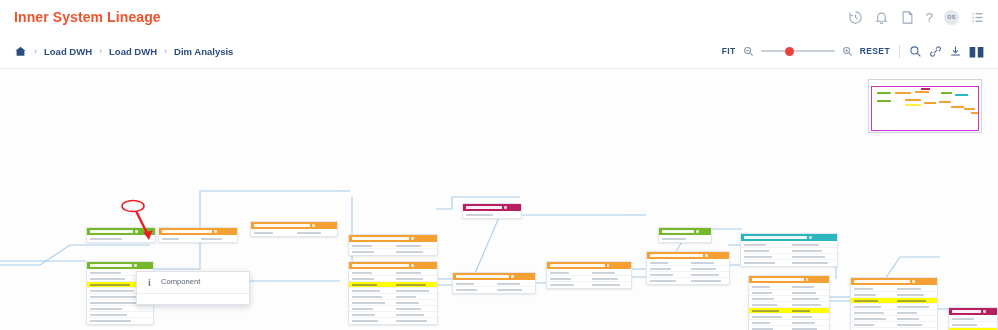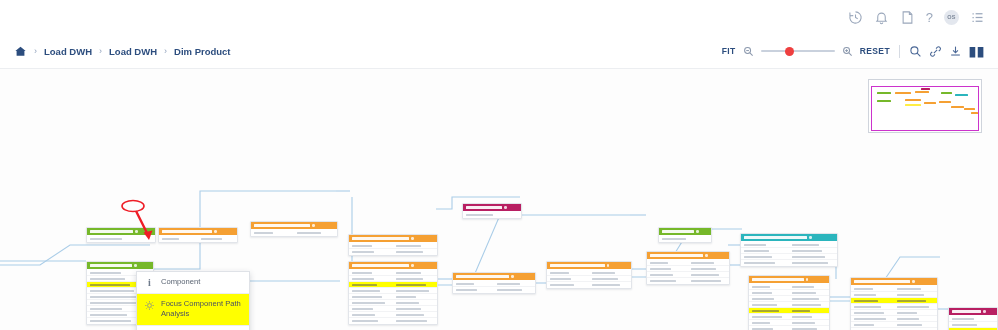--- a/index.html
+++ b/index.html
@@ -124,20 +124,21 @@
   }
   .mm-view{position:absolute;left:2px;top:6px;width:106px;height:43px;border:1.5px solid #cc33cc;}
   .mm-bar{position:absolute;height:2px;border-radius:.5px;}
 </style>
 </head>
 <body>
 
 <div class="app">
 
   <div class="topbar">
+    <div class="app-title">Inner System Lineage</div>
     <div class="topbar-spacer"></div>
     <div class="top-icons">
 
       <span class="ticon">
         <svg viewBox="0 0 24 24" fill="none" stroke="currentColor" stroke-width="1.7">
           <path d="M12 3a9 9 0 1 1-8.5 6"></path>
             <polyline points="3 4 3.2 9.2 8.4 9"></polyline>
           <polyline points="12 7 12 12 15.5 14"></polyline>
         </svg>
       </span>
@@ -178,21 +179,21 @@
       <span class="home-ico">
         <svg viewBox="0 0 24 24" fill="currentColor">
             <path d="M12 3 2.5 11h2.3v9h14.4v-9h2.3z"></path>
           </svg>
       </span>
       <span class="crumb-sep">›</span>
       <span class="crumb">Load DWH</span>
       <span class="crumb-sep">›</span>
       <span class="crumb">Load DWH</span>
       <span class="crumb-sep">›</span>
-      <span class="crumb">Dim Product</span>
+      <span class="crumb">Dim Analysis</span>
     </div>
 
     <div class="crumb-spacer"></div>
 
     <div class="zoomctl">
       <span class="zlabel">FIT</span>
 
       <span class="mag">
         <svg viewBox="0 0 24 24" fill="none" stroke="currentColor" stroke-width="2.2">
           <circle cx="10" cy="10" r="6.5"></circle>
@@ -810,29 +811,20 @@
         </div>
       </div>
 
     <div class="ctxmenu">
 
       <div class="mi">
         <span class="mi-info">i</span>
         <span class="mi-label">Component</span>
       </div>
 
-      <div class="mi active">
-        <span class="mi-ico">
-          <svg viewBox="0 0 24 24" fill="none" stroke="currentColor" stroke-width="1.6">
-            <circle cx="12" cy="12" r="4.2"></circle>
-            <path d="M12 2.5v3M12 18.5v3M2.5 12h3M18.5 12h3M5.2 5.2l2.2 2.2M16.6 16.6l2.2 2.2M18.8 5.2l-2.2 2.2M7.4 16.6l-2.2 2.2"></path>
-          </svg>
-        </span>
-        <span class="mi-label">Focus Component Path Analysis</span>
-      </div>
 
       <div class="mi">
         
         
       </div>
 
     </div>
 
     <svg class="annot" viewBox="0 0 998 262">
       <ellipse cx="133" cy="137" rx="11" ry="5.5" fill="none" stroke="#ee1c25" stroke-width="1.6"></ellipse>

